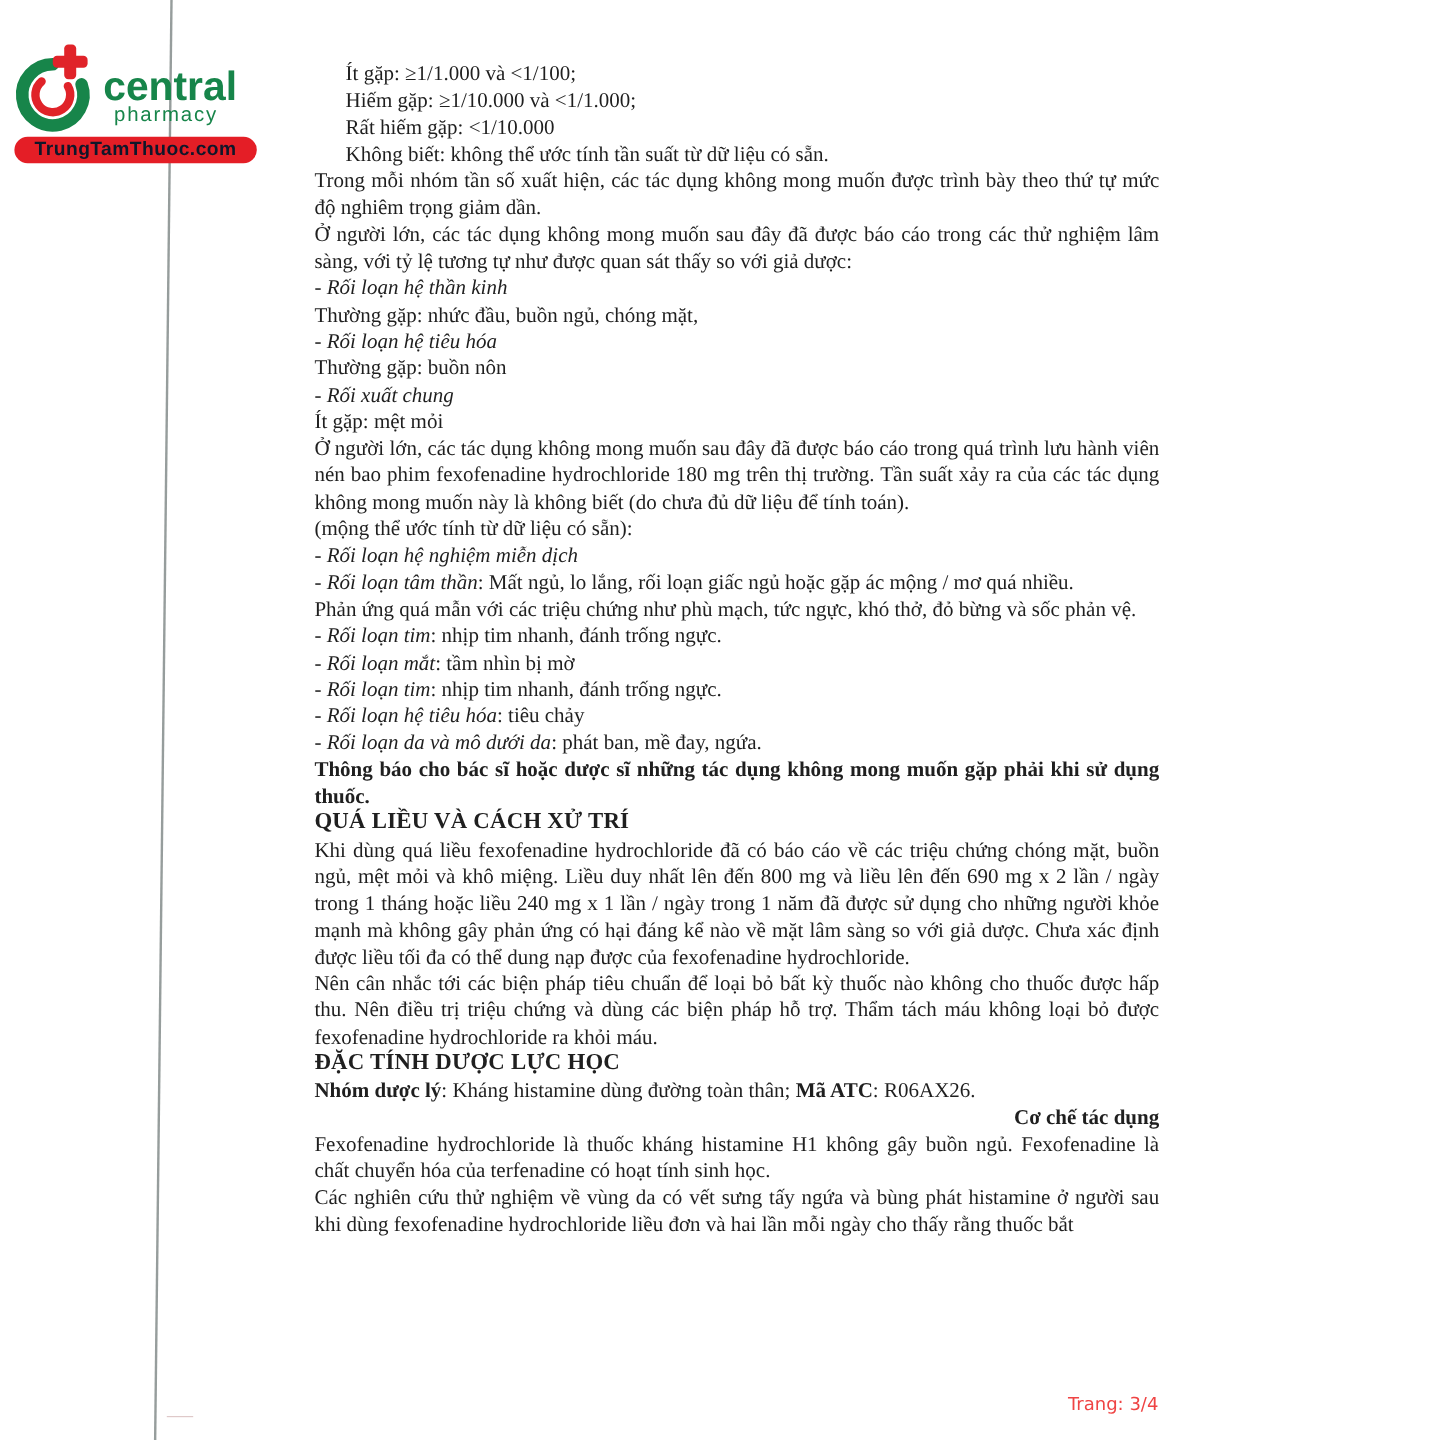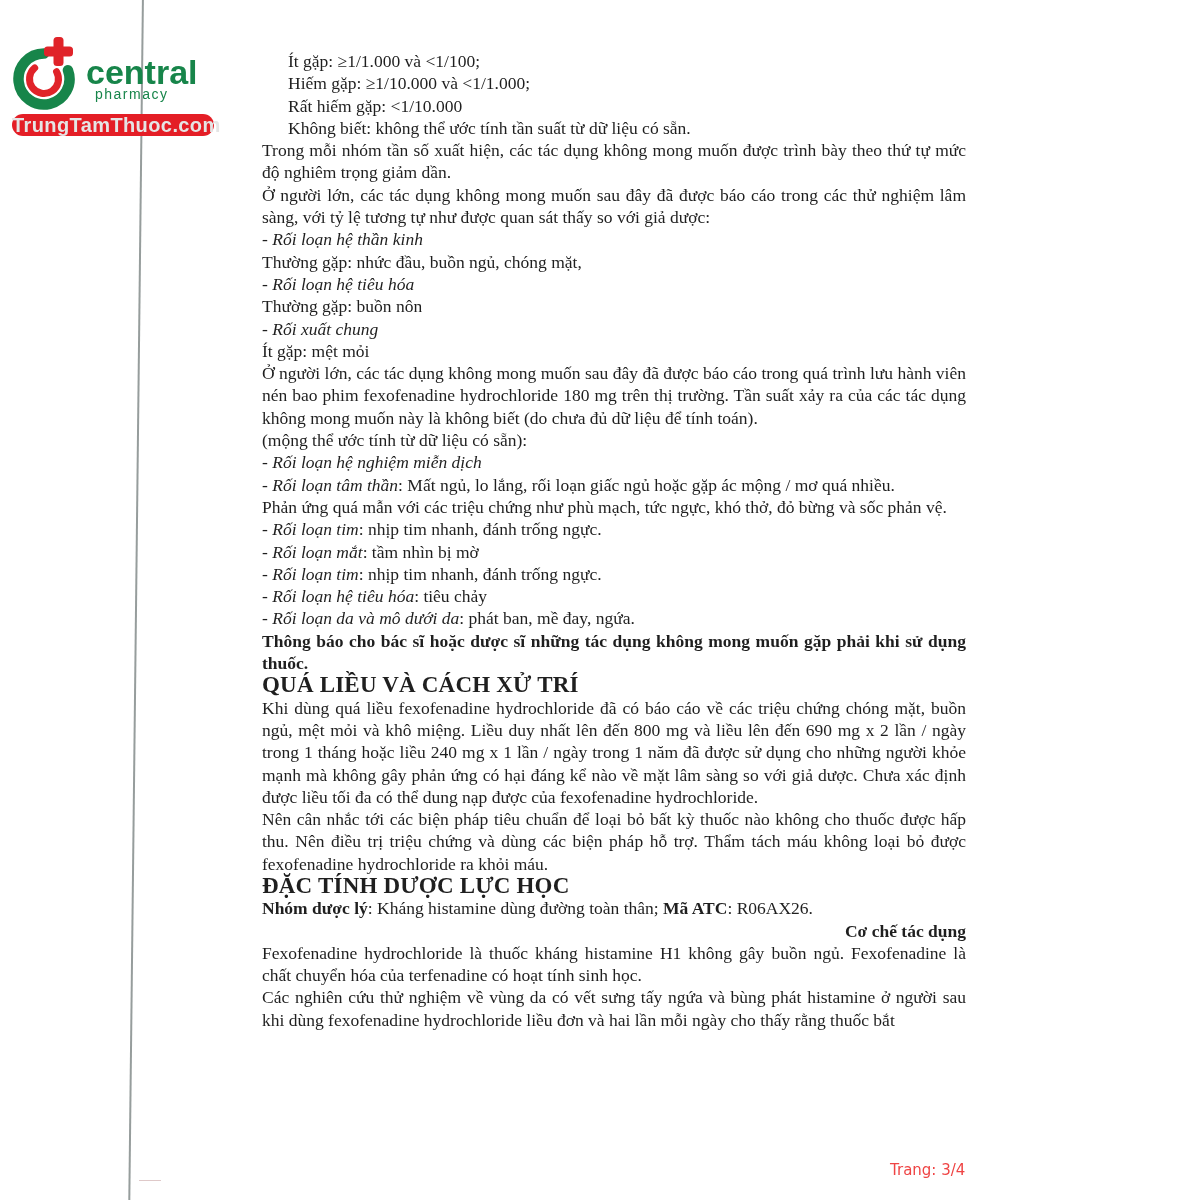--- a/index.html
+++ b/index.html
@@ -9,36 +9,36 @@
   
   .scan-line{position:absolute;left:142px;top:-8px;width:2px;height:1216px;
              background:#969d9c;transform:rotate(0.65deg);transform-origin:top center;}
   .scan-tick{position:absolute;left:139px;top:1180px;width:22px;height:1px;background:#dfc9c9;}
 
   
   .logo{position:absolute;left:0;top:0;width:240px;height:150px;}
   .logo .brand{position:absolute;left:86px;top:53px;font-family:"Liberation Sans",sans-serif;
                font-weight:bold;font-size:34px;letter-spacing:0px;color:#17854a;}
   .logo .brand-sub{position:absolute;left:95px;top:86px;font-family:"Liberation Sans",sans-serif;
-               font-size:14px;letter-spacing:1.5px;color:#17854a;}
+               font-size:17px;letter-spacing:1.5px;color:#17854a;}
   .site-pill{position:absolute;left:12px;top:114px;width:202px;height:22px;border-radius:12px;
-             background:#e41e26;color:#e5e5e5;font-family:"Liberation Sans",sans-serif;
-             font-weight:bold;font-size:20px;line-height:22px;text-align:center;letter-spacing:0.4px;}
+             background:#e41e26;color:#0f172a;font-family:"Liberation Sans",sans-serif;
+             font-weight:bold;font-size:16px;line-height:22px;text-align:center;letter-spacing:0.4px;}
   .logo svg{position:absolute;left:12px;top:36px;}
 
   
   .content{position:absolute;left:262px;top:50px;width:704px;
            font-size:17.5px;line-height:22.3px;}
   .content div,.content p{margin:0;}
   .freq{padding-left:26px;}
   .para{text-align:justify;}
   .it{font-style:italic;}
   .b{font-weight:bold;text-align:right;}
   .notice{font-weight:bold;text-align:justify;margin-top:16px;}
-  .h{font-weight:bold;font-size:23px;margin-top:15px;letter-spacing:0.2px;}
+  .h{font-weight:bold;font-size:19px;margin-top:15px;letter-spacing:0.2px;}
   .h2{margin-top:17px;}
 
   
   .stamp{position:absolute;left:1000px;top:586px;width:90px;height:210px;color:#c4524a;
          font-family:"Liberation Sans",sans-serif;opacity:0.92;}
   .stamp span{position:absolute;white-space:nowrap;}
   .s-arc{position:absolute;border:2px solid transparent;border-radius:50%;}
   .a1{left:2px;top:2px;width:60px;height:26px;border-top-color:#c4524a;transform:rotate(15deg);}
   .a2{left:6px;top:40px;width:54px;height:20px;border-top-color:#cf6a62;border-top-width:1.5px;transform:rotate(15deg);}
   .a3{left:2px;top:176px;width:58px;height:24px;border-bottom-color:#c4524a;transform:rotate(-12deg);}

